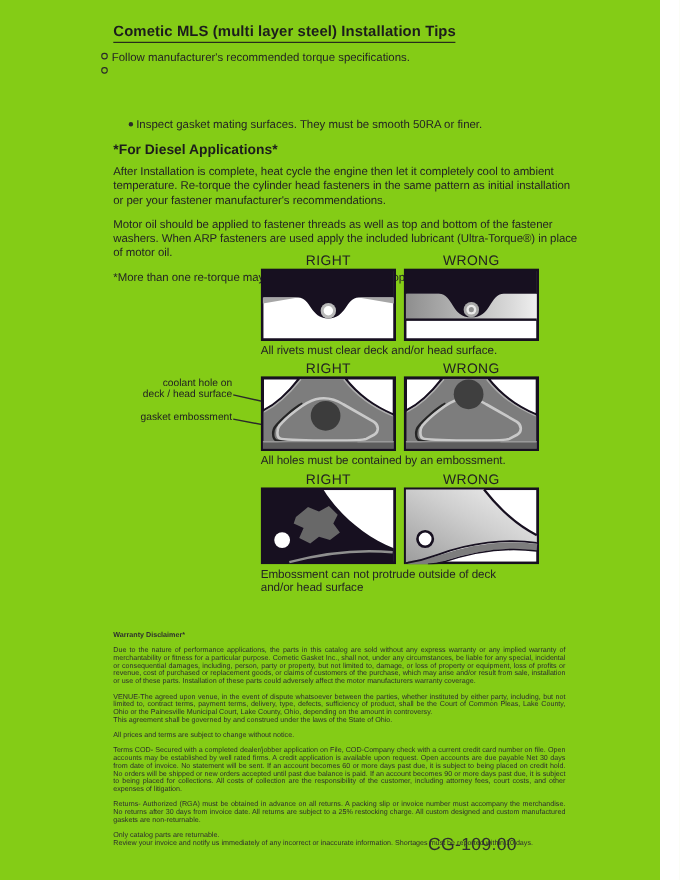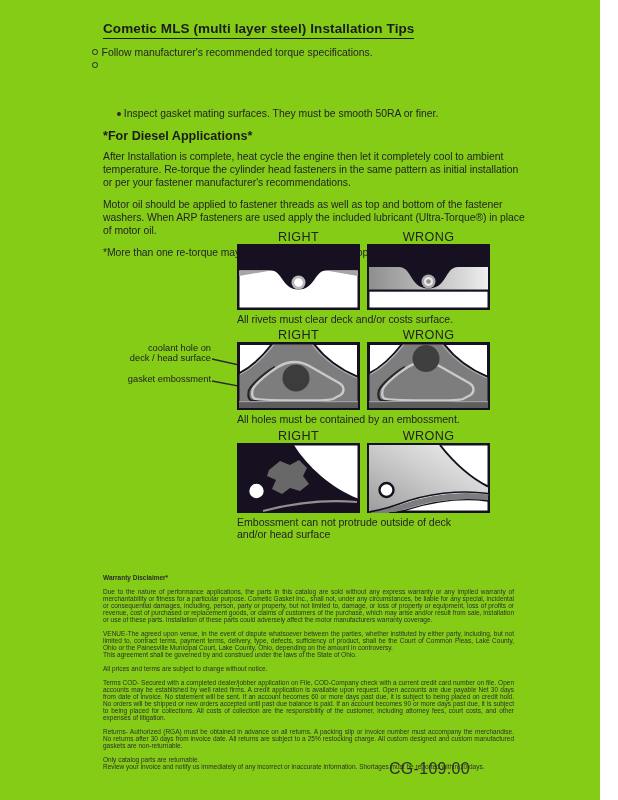--- a/index.html
+++ b/index.html
@@ -92,21 +92,21 @@
         </defs>
         <rect x="1.25" y="1.25" width="120.5" height="63.5" fill="#ffffff" stroke="#171020" stroke-width="2.5"></rect>
         <rect x="2" y="23" width="119" height="24" fill="url(#g1)"></rect>
         <rect x="2" y="45.5" width="119" height="2.2" fill="#171020"></rect>
         <path d="M2,2 H121 V23 H91 C78,23 80,44.5 61.5,44.5 C43,44.5 45,23 32,23 H2 Z" fill="#171020"></path>
         <circle cx="61.5" cy="37.5" r="7" fill="#a9a9a9"></circle>
         <circle cx="61.5" cy="37.5" r="4.5" fill="#e9e9e9"></circle>
         <circle cx="61.5" cy="37.5" r="2.3" fill="#8f8f8f"></circle>
       </svg>
     </div>
-    <div class="fig-caption">All rivets must clear deck and/or costs surface.</div>
+    <div class="fig-caption">All rivets must clear deck and/or head surface.</div>
   </div>
 
   <div class="fig2-wrap">
     <div class="callout" style="top:16px;">
       <span>coolant hole on</span><br>
       <span>deck / head surface</span>
     </div>
     <div class="callout" style="top:47px;">
       <span>gasket embossment</span>
     </div>

